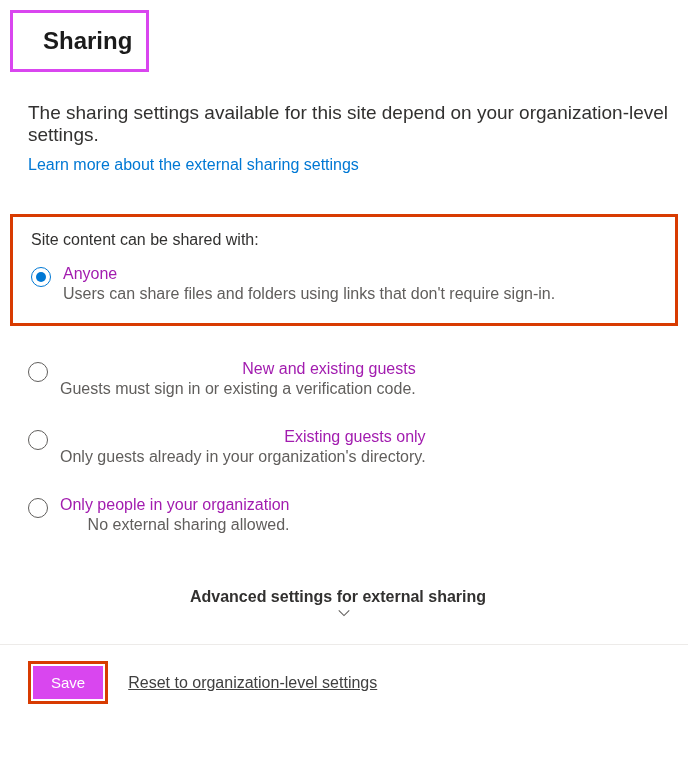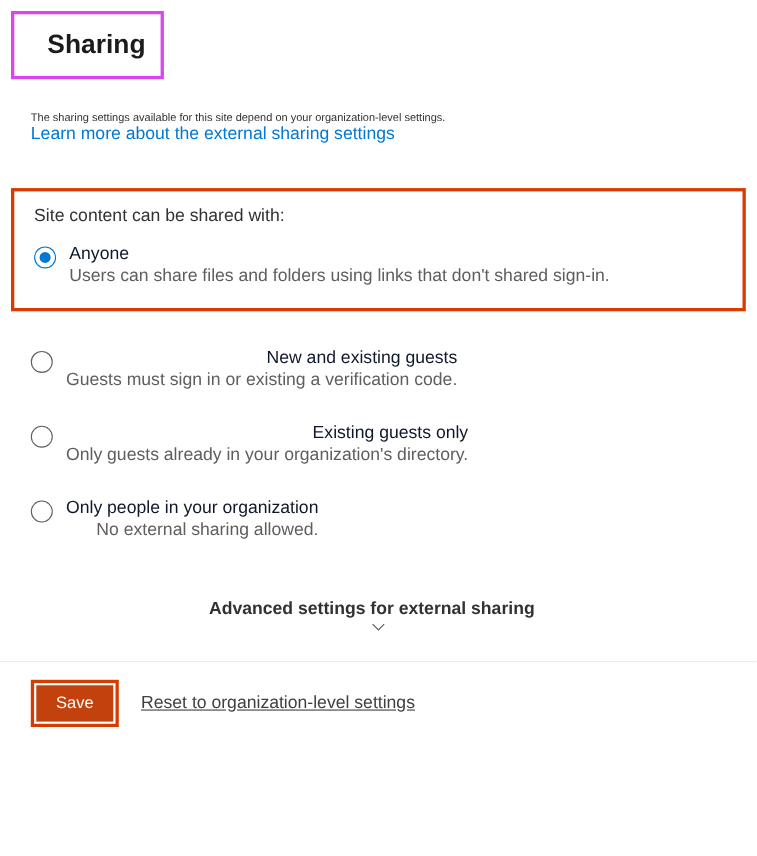--- a/index.html
+++ b/index.html
@@ -21,23 +21,23 @@
       color: #1b1b1b;
       padding: 14px 14px 14px 30px;
       display: inline-block;
       border: 3px solid #d946ef;
       margin: 10px 0 0 10px;
     }
     .intro {
       padding: 30px 0 0 28px;
     }
     .intro-text {
-      font-size: 10px;
-      color: #323130;
-      margin-bottom: 0;
+      font-size: 19px;
+      color: #323130;
+      margin-bottom: 10px;
     }
     .link {
       color: #0078d4;
       text-decoration: none;
       font-size: 16px;
       cursor: pointer;
     }
     .highlight-box {
       border: 3px solid #d83b01;
       margin: 40px 10px 20px 10px;
@@ -85,21 +85,21 @@
     }
     .radio-circle.selected::after {
       content: "";
       width: 10px;
       height: 10px;
       background: #0078d4;
       border-radius: 50%;
     }
     .radio-label {
       font-size: 16px;
-      color: #0f172a;
+      color: #a21caf;
       cursor: pointer;
     }
     .radio-desc {
       font-size: 16px;
       color: #605e5c;
       margin-top: 2px;
     }
     .advanced-row {
       padding: 24px 28px 0 28px;
       display: flex;
@@ -123,21 +123,21 @@
       padding: 16px 0 0 28px;
       display: flex;
       align-items: center;
     }
     .save-wrap {
       border: 3px solid #d83b01;
       padding: 2px;
       display: inline-block;
     }
     .save-btn {
-      background: #c2410c;
+      background: #d946ef;
       color: #ffffff;
       border: none;
       font-size: 15px;
       padding: 8px 18px;
       cursor: pointer;
       font-family: inherit;
     }
     .reset-link {
       margin-left: 20px;
       color: #404040;
@@ -157,21 +157,21 @@
   <p class="intro-text">The sharing settings available for this site depend on your organization-level settings.</p>
   <a class="link">Learn more about the external sharing settings</a>
 </div>
 
 <div class="highlight-box">
   <div class="section-subtext">Site content can be shared with:</div>
   <div class="radio-item">
     <div class="radio-circle selected"></div>
     <div>
       <div class="radio-label">Anyone</div>
-      <div class="radio-desc">Users can share files and folders using links that don't shared sign-in.</div>
+      <div class="radio-desc">Users can share files and folders using links that don't require sign-in.</div>
     </div>
   </div>
 </div>
 
 <div class="outside-options">
   <div class="radio-item">
     <div class="radio-circle"></div>
     <div>
       <div class="radio-label">New and existing guests</div>
       <div class="radio-desc">Guests must sign in or existing a verification code.</div>

